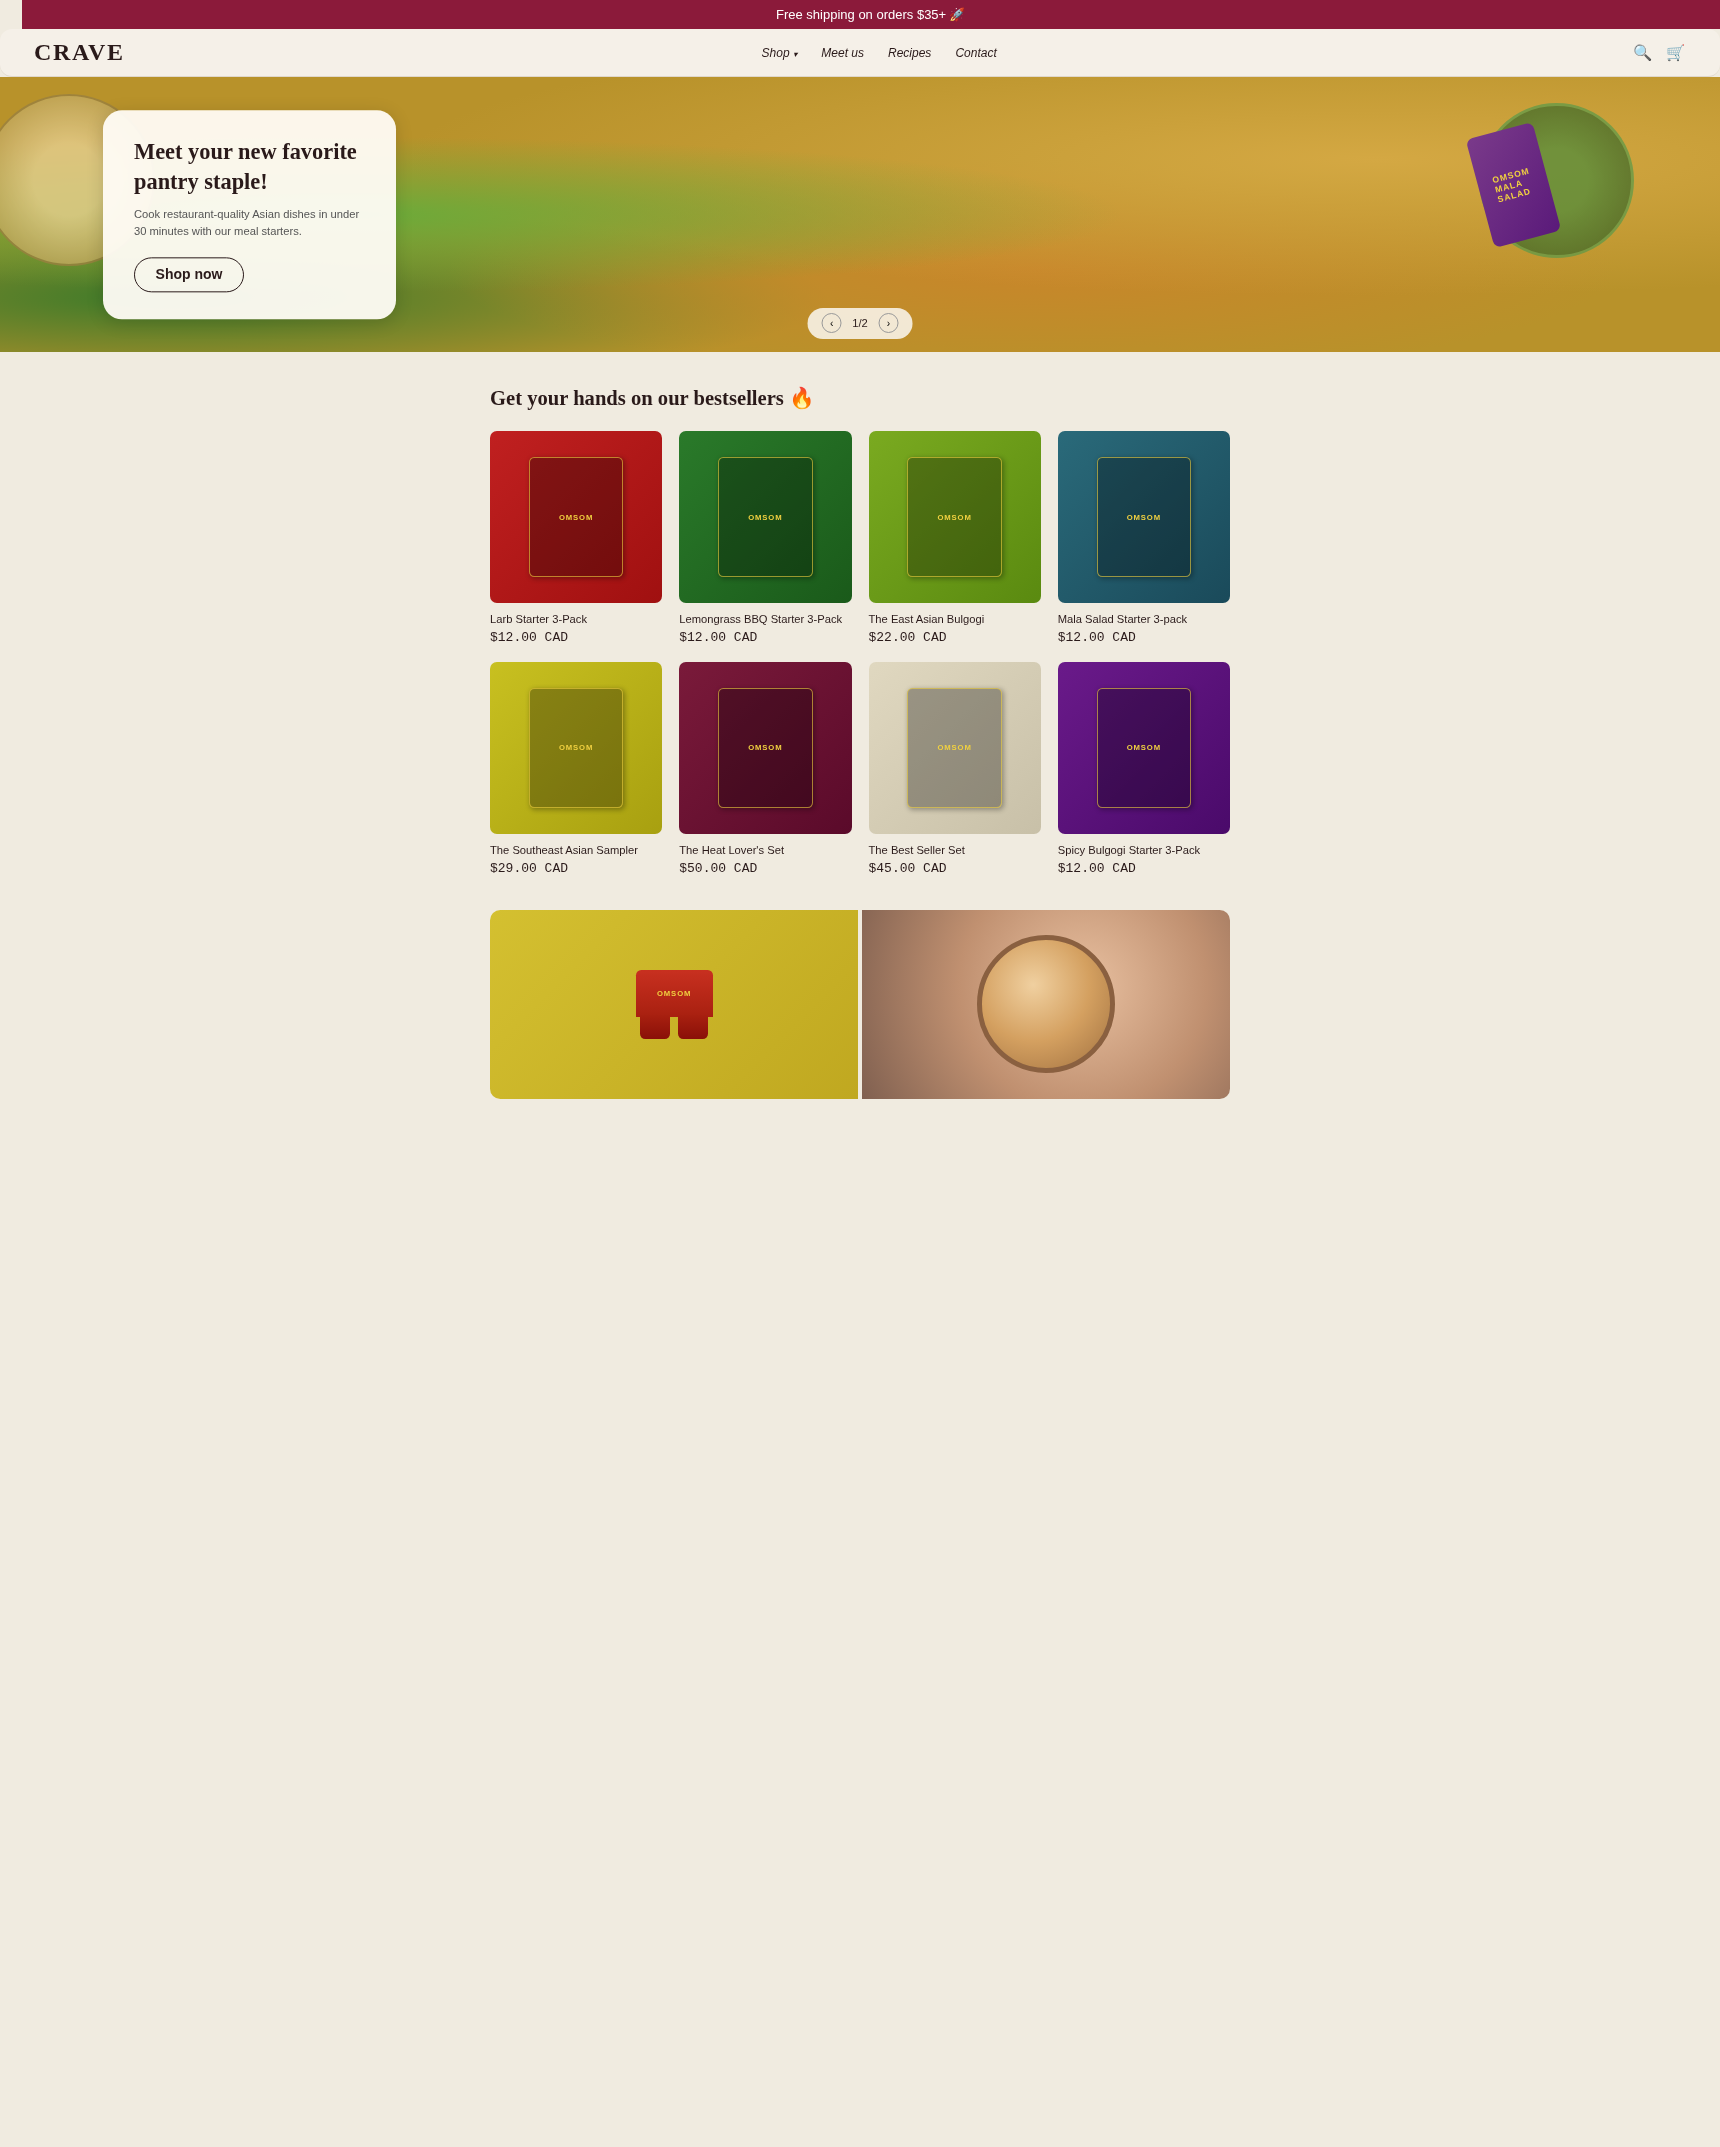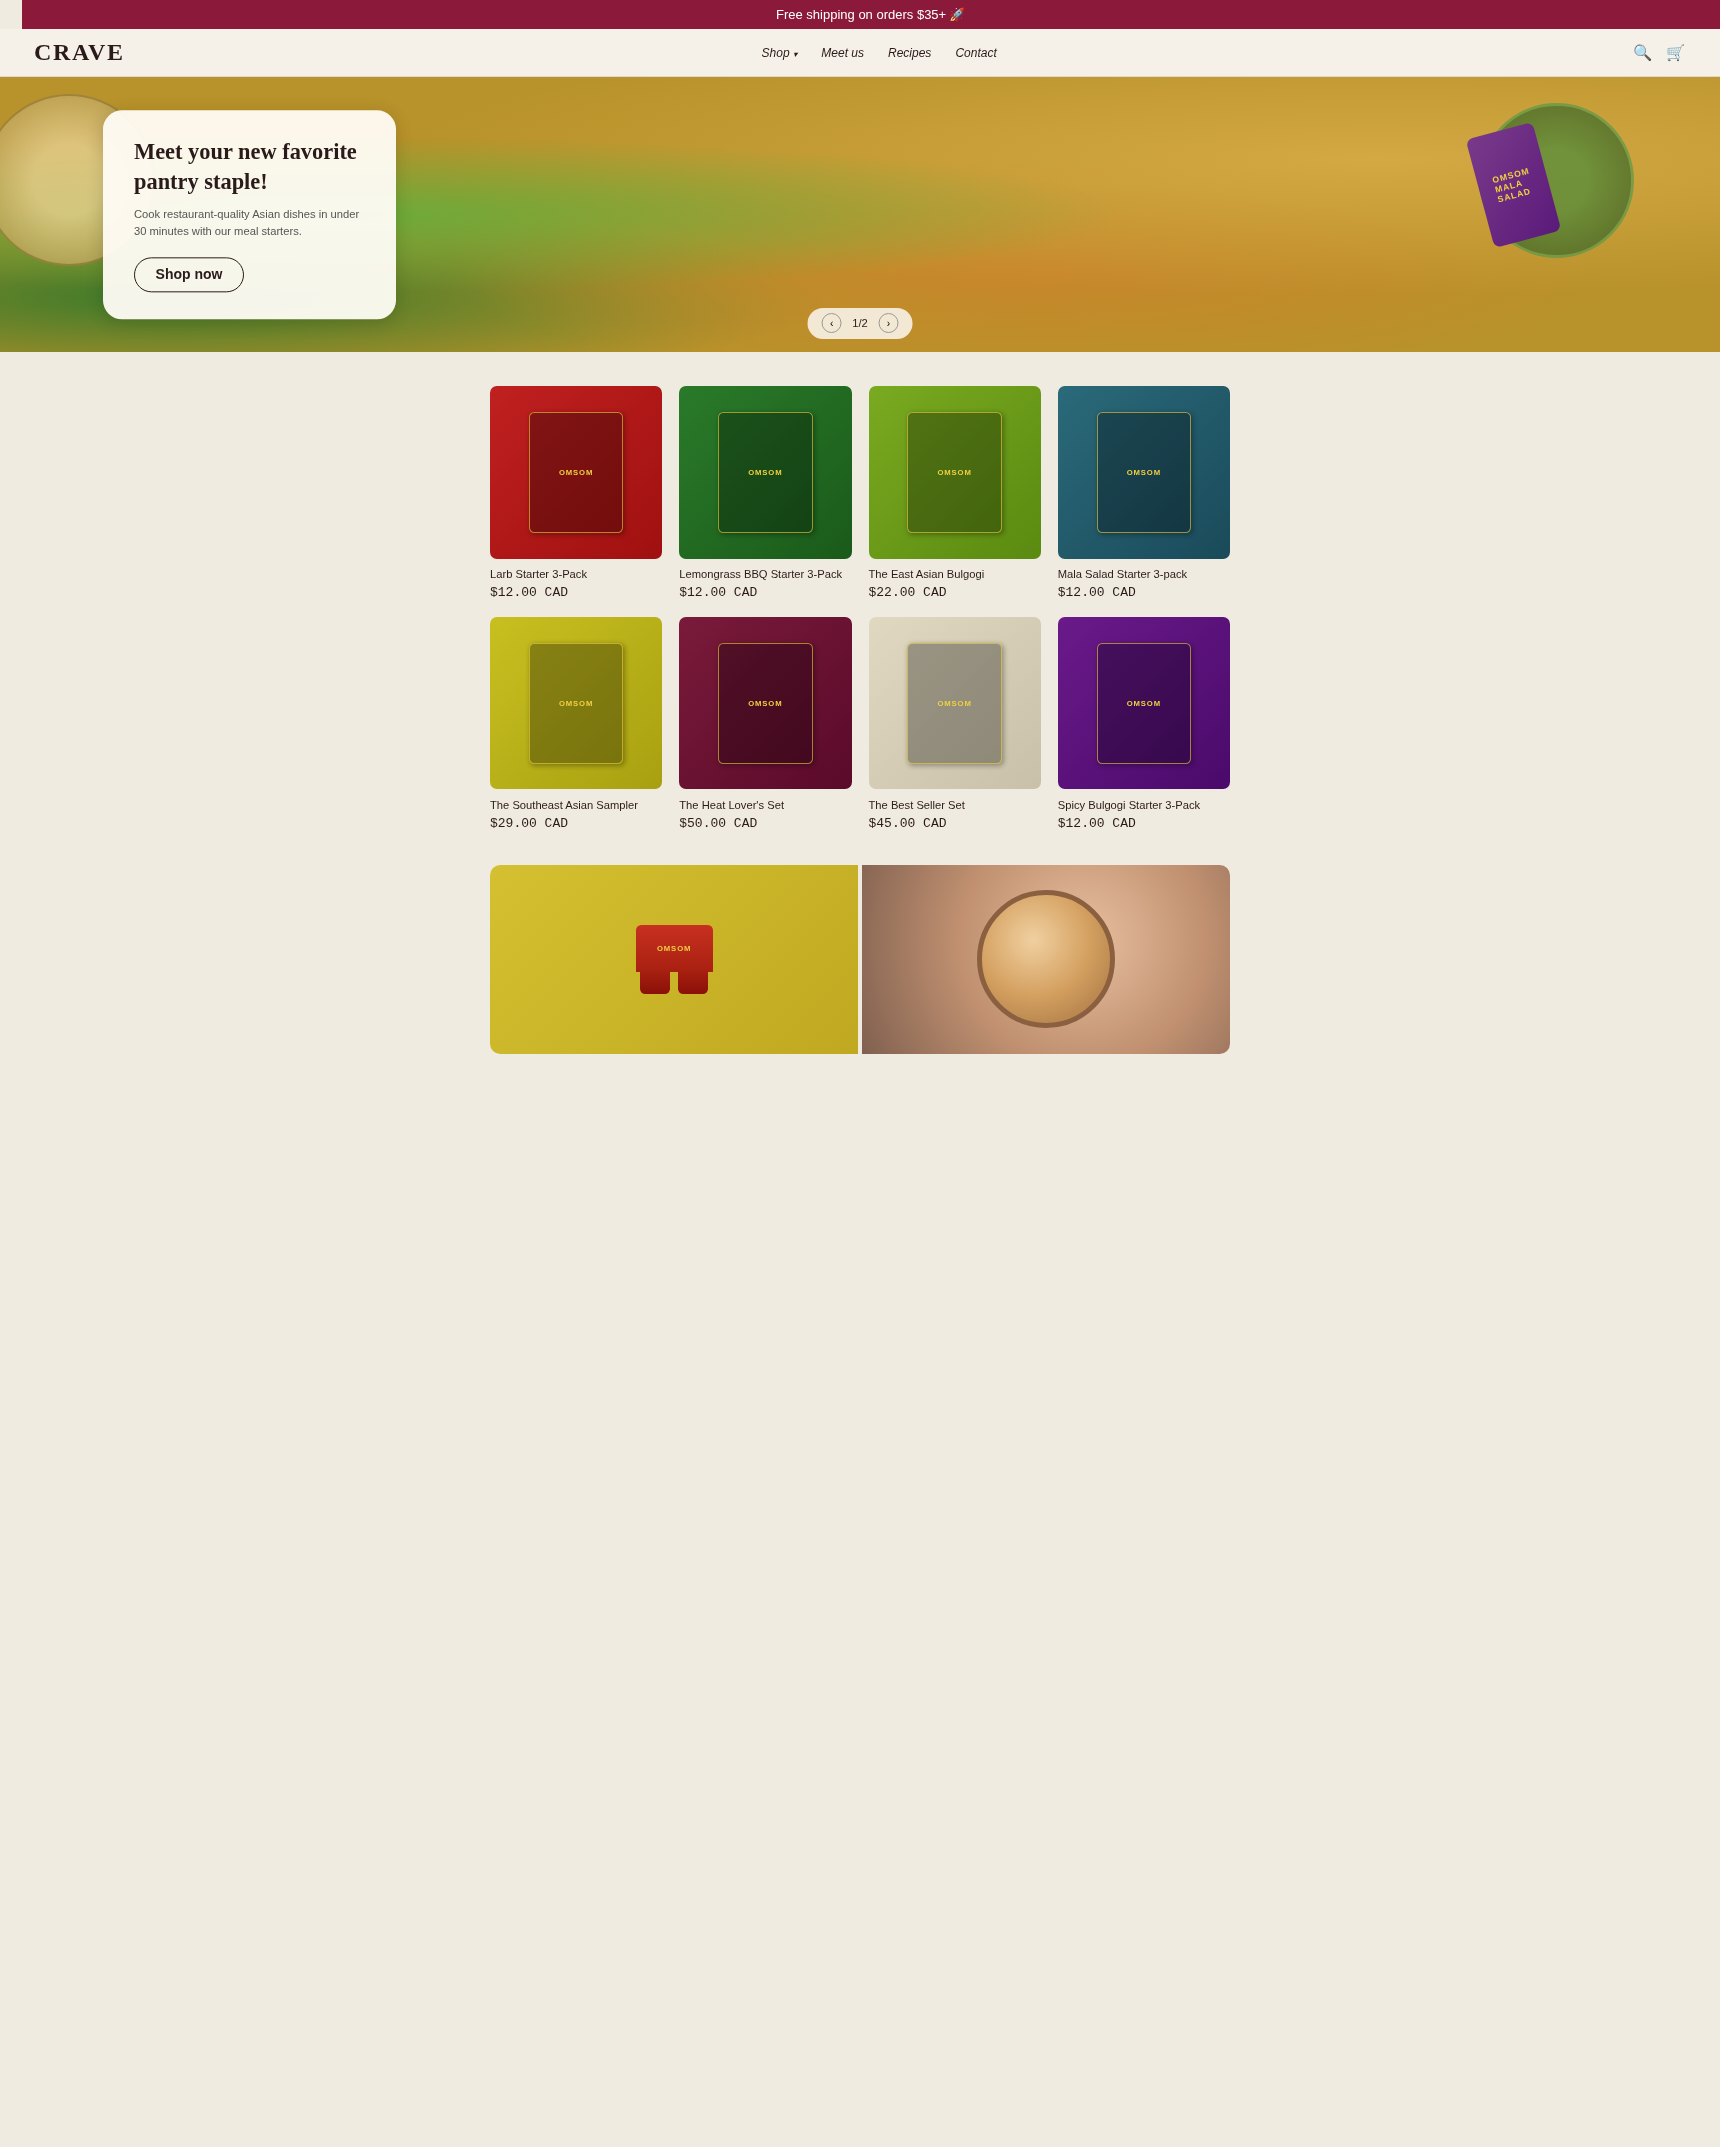--- a/index.html
+++ b/index.html
@@ -17,20 +17,21 @@
     }
 
     
     .header {
       background: #f5f0e8;
       display: flex;
       align-items: center;
       justify-content: space-between;
       padding: 10.3px 34px;
       border-bottom: 0.9px solid #e0d8cc;
+      border-radius: 12px;
     }
     .header-logo {
       font-family: 'Georgia', serif;
       font-size: 24px;
       font-weight: bold;
       color: #2a1a1a;
       letter-spacing: 1.7px;
     }
     .header-nav {
       display: flex;
@@ -411,20 +412,21 @@
   <div class="hero-nav">
     <button>‹</button>
     <span>
       <span>1</span>/<span>2</span>
     </span>
     <button>›</button>
   </div>
 </section>
 
 <section class="section">
+  <h2 class="section-title">Get your hands on our bestsellers 🔥</h2>
 
   <div class="products-grid" id="products-grid">
 
   <div class="product-card">
         <div class="product-image">
           <div class="product-image-inner" style="background: linear-gradient(135deg, rgb(192, 32, 32), rgb(160, 16, 16));">
             <div class="omsom-box" style="background: rgba(0, 0, 0, 0.3); border: 1.7px solid rgba(240, 208, 64, 0.6);">OMSOM</div>
           </div>
         </div>
         <div class="product-name">Larb Starter 3-Pack</div>

